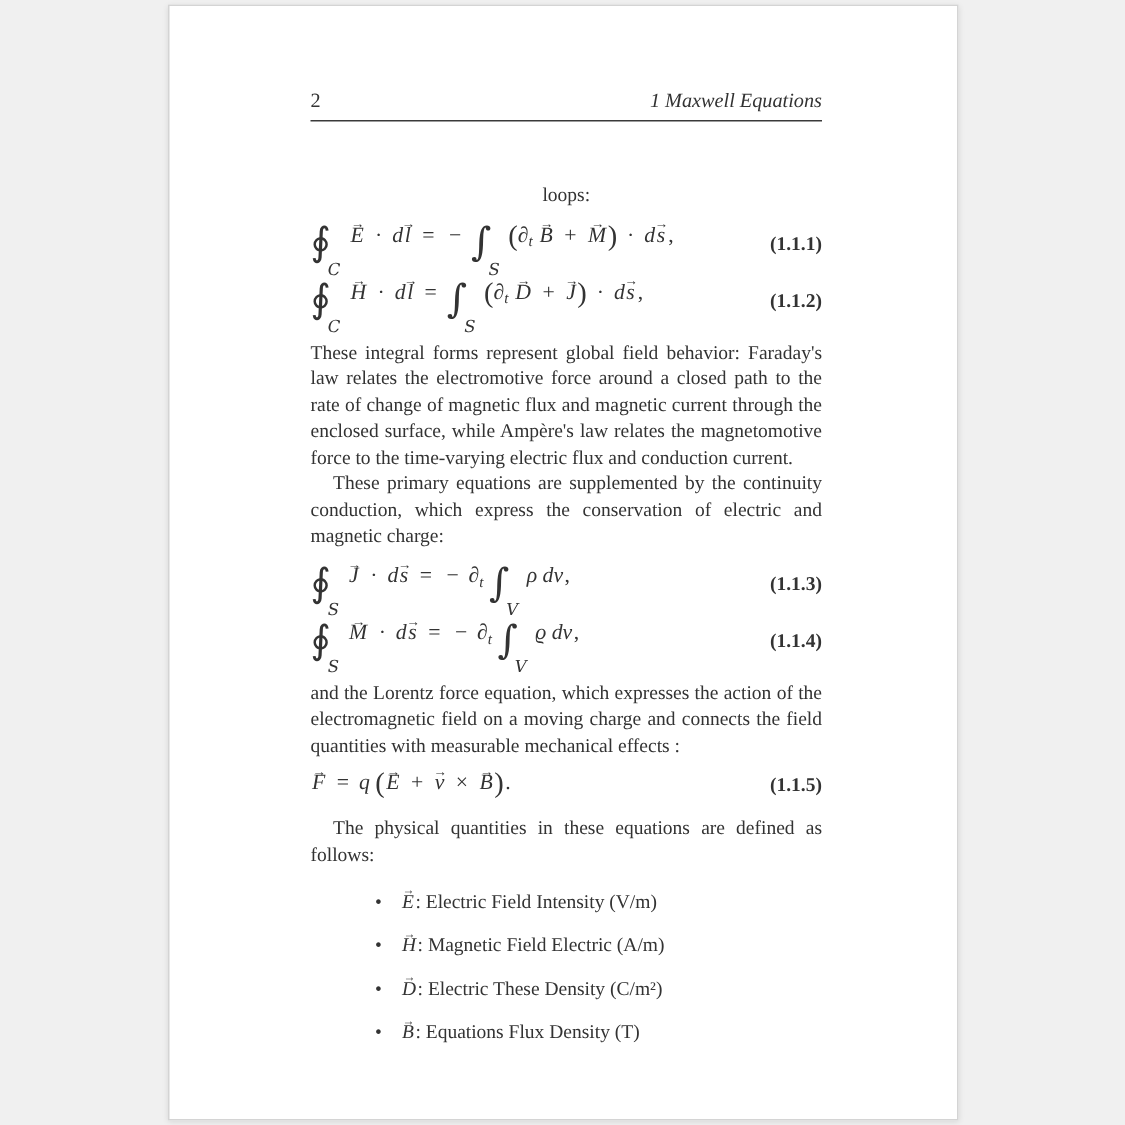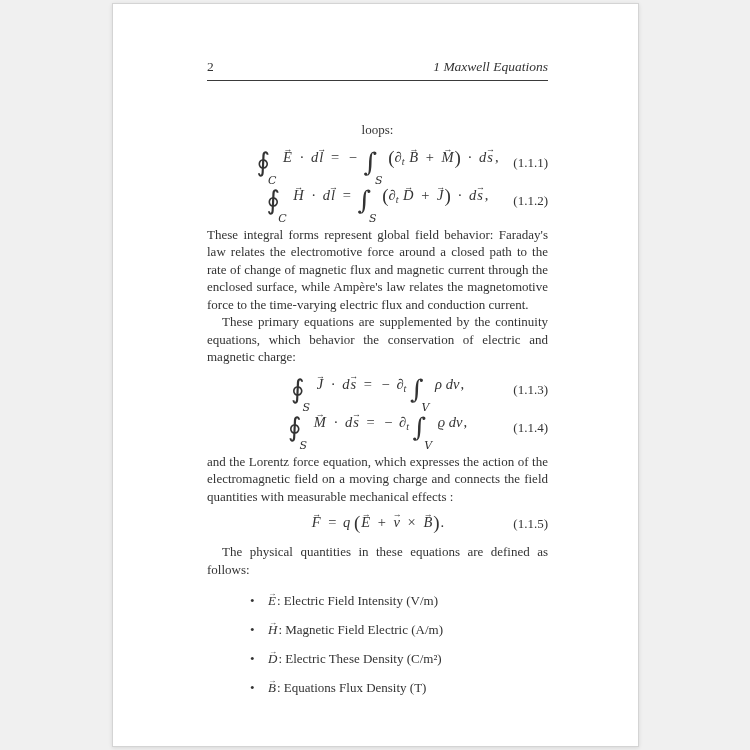--- a/index.html
+++ b/index.html
@@ -33,21 +33,21 @@
   .run-title { font-style: italic; }
 
   .para {
     font-size: 13px; line-height: 17.5px;
     text-align: justify; margin: 0;
   }
   .para.indent { text-indent: 15px; }
   .para.leadin { text-align: center; }
 
   .eq-group { margin: 4px 0 7px; }
-  .eq-line { position: relative; text-align: center; padding: 4px 0; line-height: 1; }
+  .eq-line { position: relative; padding: 4px 0; line-height: 1; }
   .eq-math {
     display: inline-block; vertical-align: middle;
     font-size: 14.5px; font-style: normal; white-space: nowrap;
     font-family: "Liberation Serif", "DejaVu Serif", "DejaVu Sans", serif;
   }
   .eq-math i { font-style: italic; }
   .eq-math sub { font-size: 10px; font-style: italic; }
   .psub { vertical-align: -3px; line-height: 0; }
   .bigop {
     display: inline-block; font-size: 26px; line-height: 30px;
@@ -59,21 +59,21 @@
   .op { margin: 0 3px; }
   .punct { margin-left: 1px; }
   .vec { position: relative; display: inline-block; font-style: italic; line-height: 1; padding: 0 1px; }
   .vec::before {
     content: "→"; position: absolute; left: 50%; top: -0.52em;
     transform: translateX(-45%);
     font-size: 0.62em; font-style: normal; line-height: 1;
   }
   .eq-no {
     position: absolute; right: 0; top: 50%; transform: translateY(-50%);
-    font-size: 13px; font-style: normal;
+    font-size: 13px; font-style: normal; font-weight: bold;
   }
 
   .bullets { margin: 14px 0 0 23px; }
   .bullet-item { margin-bottom: 12px; font-size: 13px; line-height: 17px; margin-left: 20px; }
   .bullet-dot { display: inline-block; width: 17px; }
   .bullet-sym { font-size: 13px; }
 </style>
 </head>
 <body>
 
@@ -92,21 +92,21 @@
         <span class="eq-math"><span class="bigop">∮<sub>C</sub></span> <span class="vec">E</span> <span class="op">·</span> <i>d</i><span class="vec">l</span> <span class="op">=</span> <span class="op">−</span> <span class="bigop">∫<sub>S</sub></span> <span class="paren">(</span><i>∂</i><sub class="psub">t</sub> <span class="vec">B</span> <span class="op">+</span> <span class="vec">M</span><span class="paren">)</span> <span class="op">·</span> <i>d</i><span class="vec">s</span><span class="punct">,</span></span>
         <span class="eq-no">(1.1.1)</span>
       </div>
       <div class="eq-line">
         <span class="eq-math"><span class="bigop">∮<sub>C</sub></span> <span class="vec">H</span> <span class="op">·</span> <i>d</i><span class="vec">l</span> <span class="op">=</span> <span class="bigop">∫<sub>S</sub></span> <span class="paren">(</span><i>∂</i><sub class="psub">t</sub> <span class="vec">D</span> <span class="op">+</span> <span class="vec">J</span><span class="paren">)</span> <span class="op">·</span> <i>d</i><span class="vec">s</span><span class="punct">,</span></span>
         <span class="eq-no">(1.1.2)</span>
       </div>
     </div>
 
     <p class="para">These integral forms represent global field behavior: Faraday's law relates the electromotive force around a closed path to the rate of change of magnetic flux and magnetic current through the enclosed surface, while Ampère's law relates the magnetomotive force to the time-varying electric flux and conduction current.</p>
-    <p class="para indent">These primary equations are supplemented by the continuity equations, which behavior the conservation of electric and magnetic charge:</p>
+    <p class="para indent">These primary equations are supplemented by the continuity conduction, which express the conservation of electric and magnetic charge:</p>
 
     <div class="eq-group">
       <div class="eq-line">
         <span class="eq-math"><span class="bigop">∮<sub>S</sub></span> <span class="vec">J</span> <span class="op">·</span> <i>d</i><span class="vec">s</span> <span class="op">=</span> <span class="op">−</span> <i>∂</i><sub class="psub">t</sub> <span class="bigop">∫<sub>V</sub></span> <i>ρ</i> <i>dv</i><span class="punct">,</span></span>
         <span class="eq-no">(1.1.3)</span>
       </div>
       <div class="eq-line">
         <span class="eq-math"><span class="bigop">∮<sub>S</sub></span> <span class="vec">M</span> <span class="op">·</span> <i>d</i><span class="vec">s</span> <span class="op">=</span> <span class="op">−</span> <i>∂</i><sub class="psub">t</sub> <span class="bigop">∫<sub>V</sub></span> <i>ϱ</i> <i>dv</i><span class="punct">,</span></span>
         <span class="eq-no">(1.1.4)</span>
       </div>

